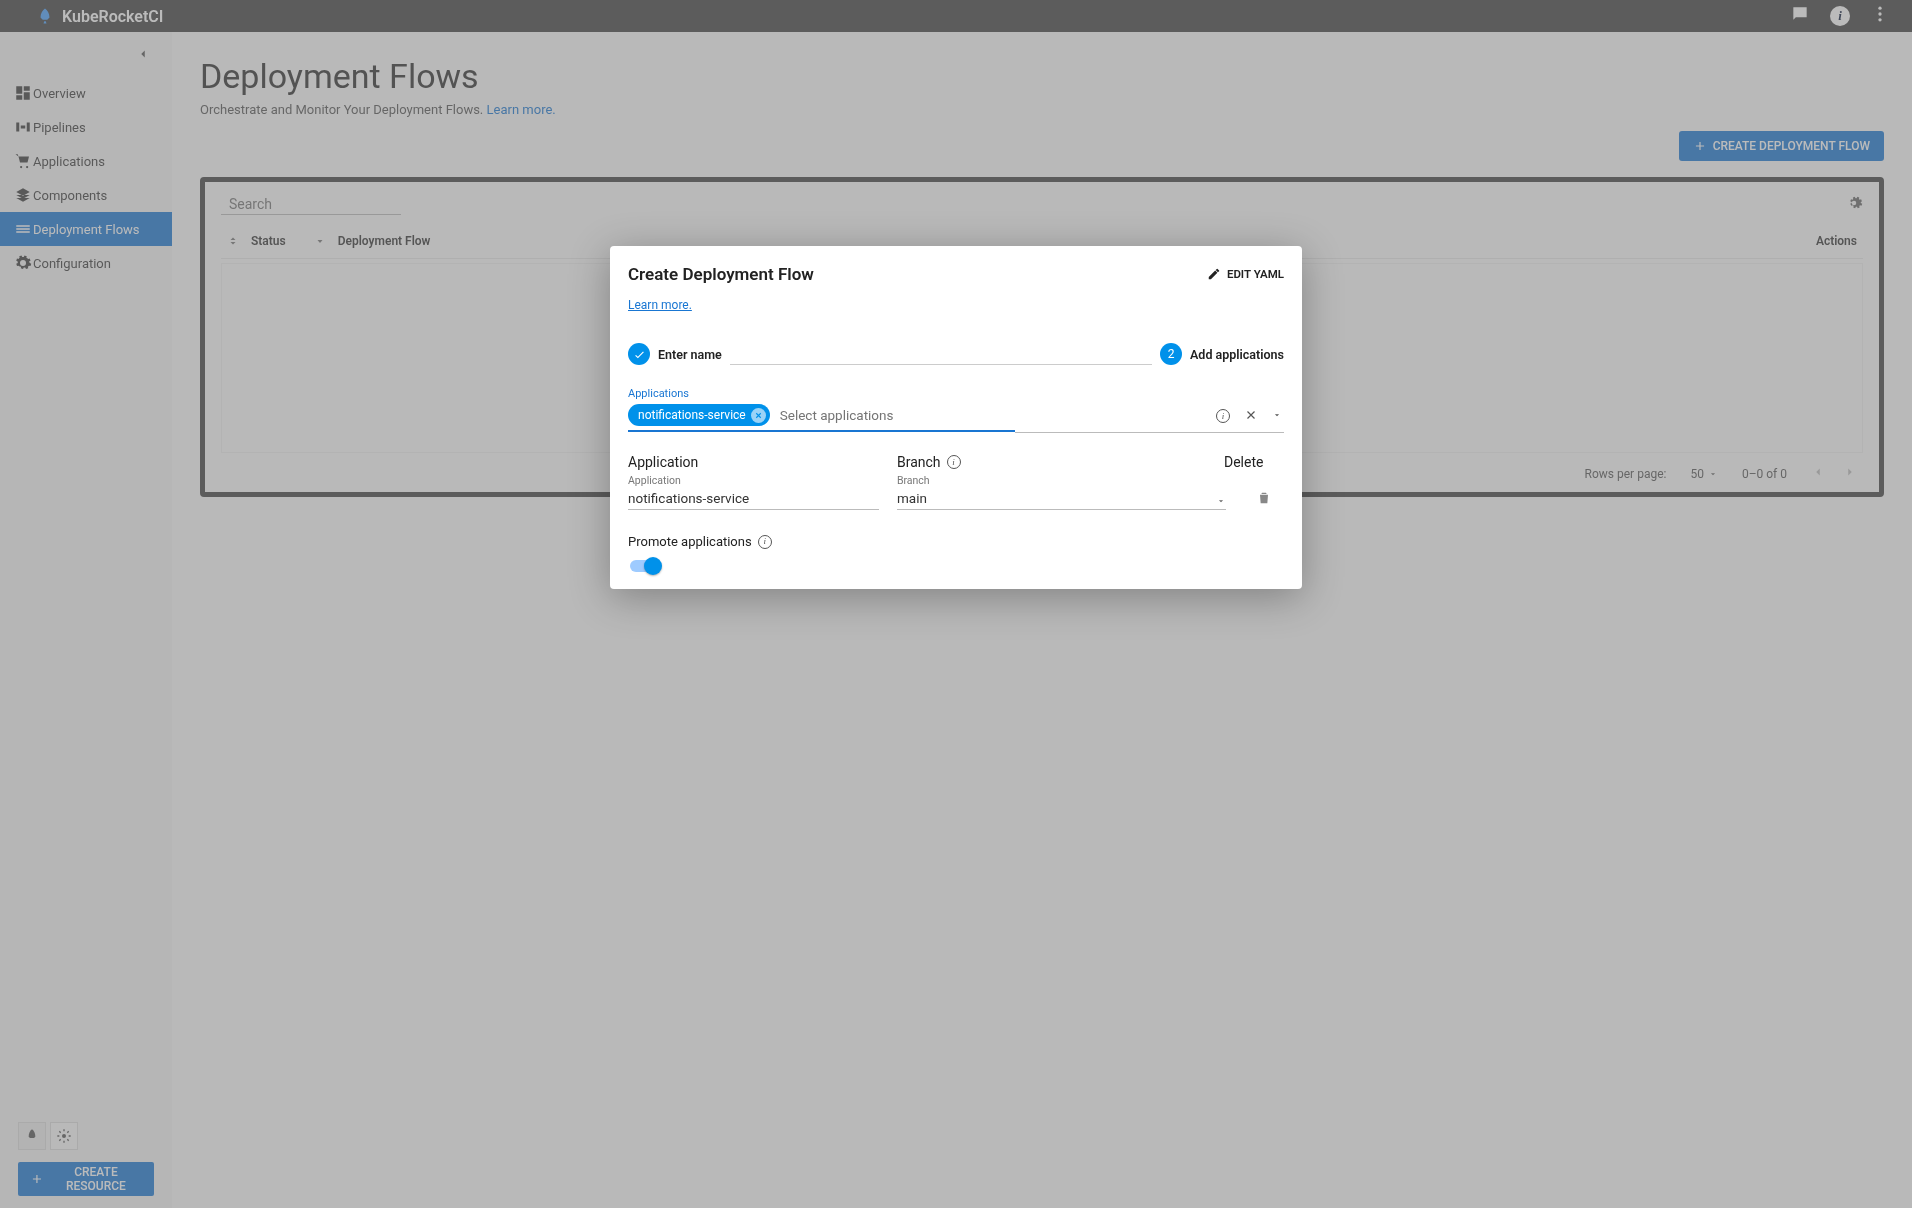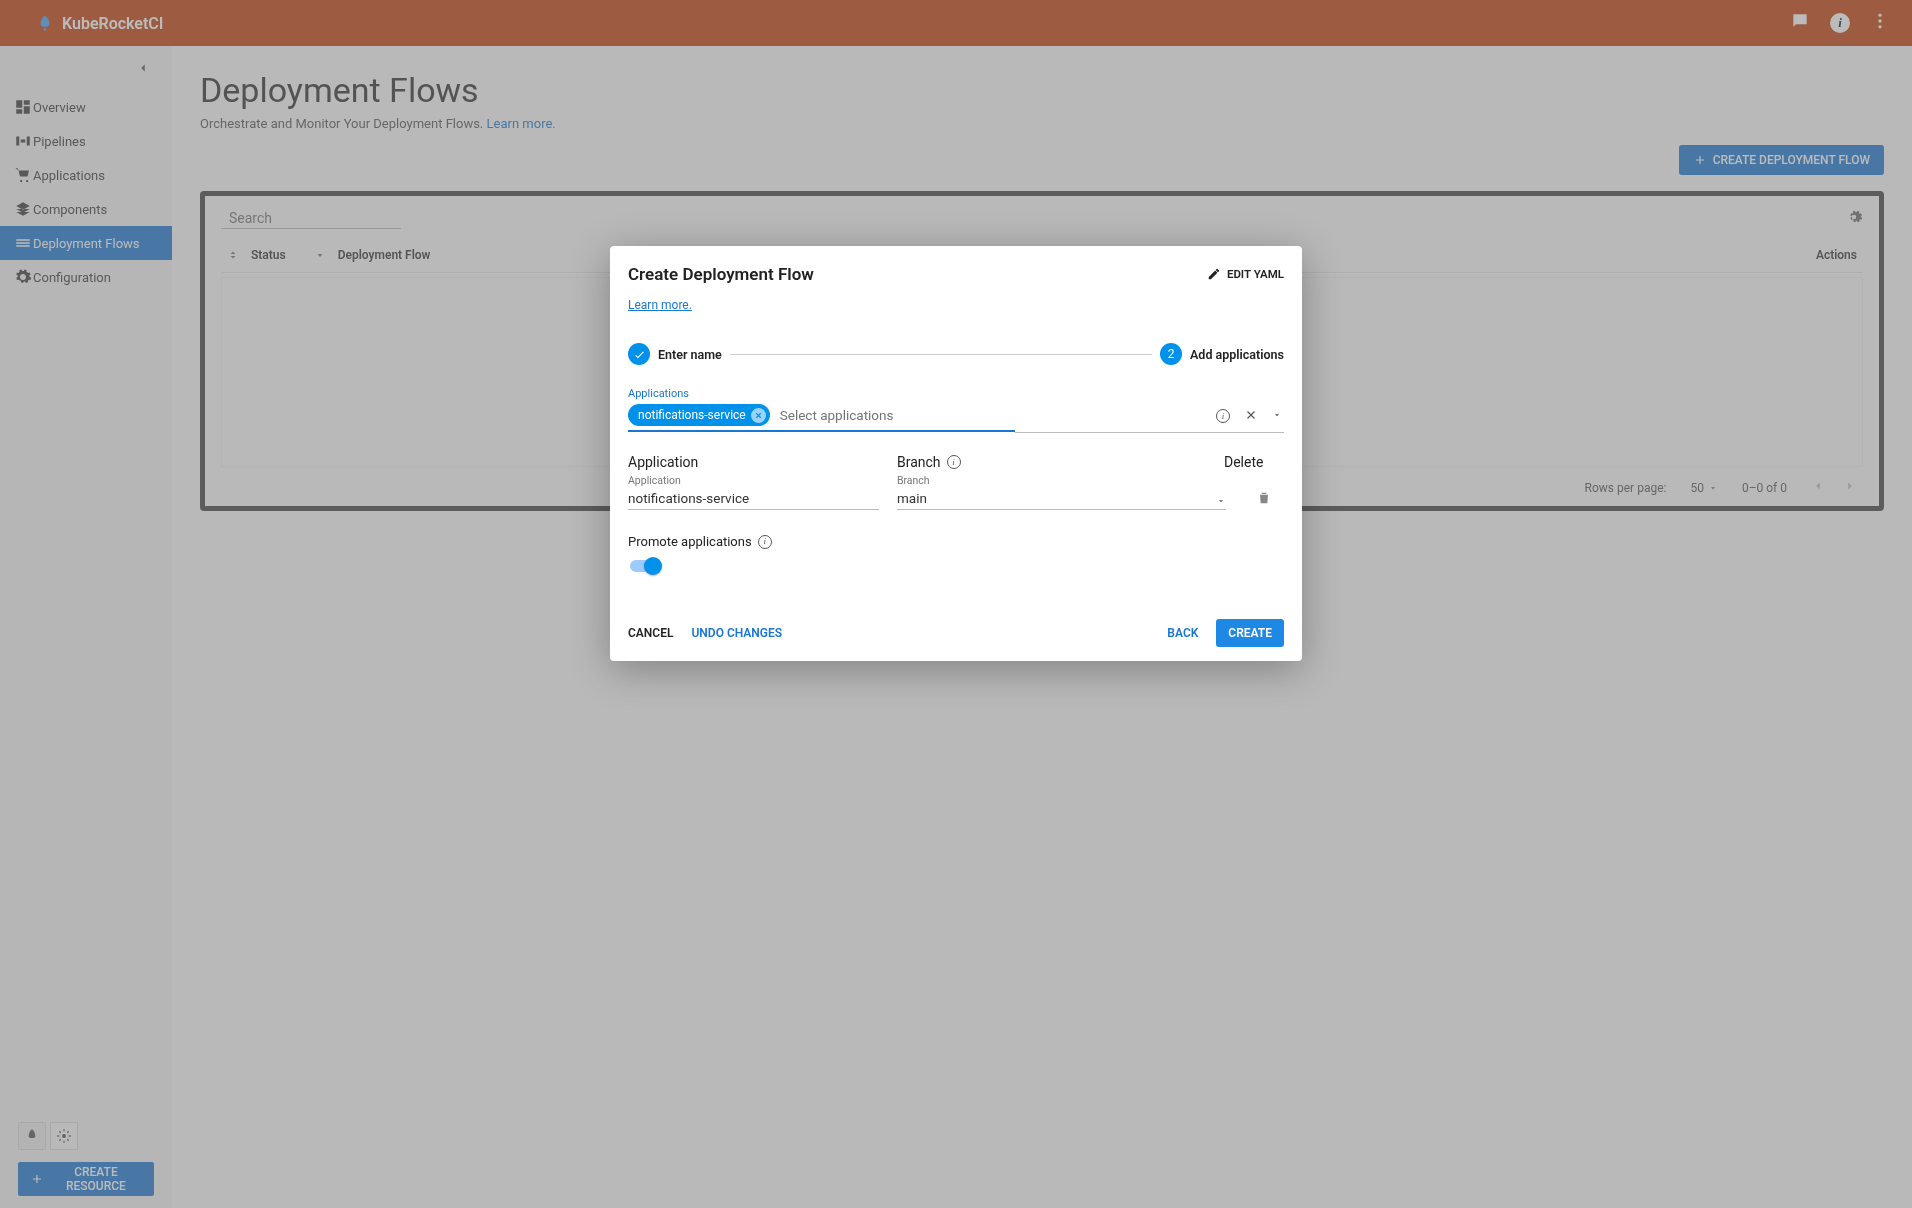--- a/index.html
+++ b/index.html
@@ -1,19 +1,19 @@
 <!DOCTYPE html>
 <html><head>
 <meta charset="utf-8">
 <style>
 * { box-sizing: border-box; margin: 0; padding: 0; font-family: -apple-system, BlinkMacSystemFont, "Segoe UI", Roboto, "Helvetica Neue", Arial, sans-serif; }
 html, body { height: 100%; }
 body { background: #fafafa; display: flex; flex-direction: column; overflow: hidden; position:relative;}
 
-.topbar { height: 46px; background: #c2410c; color: #fff; display: flex; align-items: center; padding: 0 14px; flex-shrink: 0; }
+.topbar { height: 32px; background: #404040; color: #fff; display: flex; align-items: center; padding: 0 14px; flex-shrink: 0; }
 .brand { display: flex; align-items: center; gap: 8px; font-size: 16px; font-weight: 600; margin-left: 22px;}
 .brand-icon { width: 18px; height: 18px; }
 .topbar-spacer { flex: 1; }
 .topbar-actions { display: flex; align-items: center; gap: 20px; padding-right: 8px;}
 .topbar-actions svg { width: 20px; height: 20px; fill:#fff;}
 .info-circle { width:20px; height:20px; border-radius:50%; background:#fff; display:flex; align-items:center; justify-content:center; font-family: Georgia, serif; font-style:italic; font-weight:bold; color:#0a1a3a; font-size:13px;}
 
 .app-body { flex: 1; display: flex; min-height: 0; }
 
 .sidebar { width: 172px; background: #f5f5f5; display: flex; flex-direction: column; padding-top: 0; position:relative;}
@@ -58,21 +58,21 @@
 
 
 .scrim { position:absolute; inset:0; background: rgba(120,120,120,0.5); display:flex; align-items:flex-start; justify-content:center; padding-top: 246px; z-index:50;}
 .dialog { width: 692px; background:#fff; border-radius:4px; box-shadow: 0 8px 40px rgba(0,0,0,0.3); padding: 18px 18px 14px;}
 .dlg-head { display:flex; align-items:center; }
 .dlg-title { font-size:17px; font-weight:600; color:#222;}
 .edit-yaml { margin-left:auto; display:flex; align-items:center; gap:6px; font-size:11.5px; font-weight:600; color:#222; cursor:pointer;}
 .edit-yaml svg {width:14px;height:14px; fill:#222;}
 .dlg-learn { font-size:12px; color:#1976d2; margin-top:14px; display:inline-block;}
 
-.stepper { display:flex; align-items:center; margin: 30px 0 22px;}
+.stepper { display:flex; align-items:flex-end; margin: 30px 0 22px;}
 .step { display:flex; align-items:center; gap:8px;}
 .step-circle { width:22px;height:22px;border-radius:50%; background:#0091ea; display:flex; align-items:center; justify-content:center; color:#fff; font-size:12px;}
 .step-circle svg { width:13px;height:13px; fill:#fff;}
 .step-label { font-size:12.5px; font-weight:600; color:#222;}
 .step-line { flex:1; height:1px; background:#ccc; margin: 0 8px;}
 
 .fld-label-small { font-size:11px; color:#1976d2;}
 .chip-row-part2 { flex:1; border-bottom: 1px solid #bbb; align-self: stretch; margin-bottom:-1px; display:flex; align-items:center;}
 .chip { background:#0091ea; color:#fff; border-radius: 12px; height:22px; display:flex; align-items:center; padding: 0 4px 0 10px; font-size:12px; gap:5px;}
 .chip-x { width:15px;height:15px; border-radius:50%; background:rgba(255,255,255,0.6); display:flex; align-items:center; justify-content:center;}
@@ -361,21 +361,14 @@
 
     <div class="promote">
       <span>Promote applications</span>
       <span class="info-ic">i</span>
     </div>
     <div class="switch">
       <div class="switch-track"></div>
         <div class="switch-thumb"></div>
     </div>
 
-    <div class="dlg-foot">
-      <button class="txt-btn dark">CANCEL</button>
-      <button class="txt-btn blue">UNDO CHANGES</button>
-      <div class="dlg-foot-spacer"></div>
-      <button class="txt-btn blue">BACK</button>
-      <button class="create-btn">CREATE</button>
-    </div>
   </div>
 </div>
 
 </body></html>

